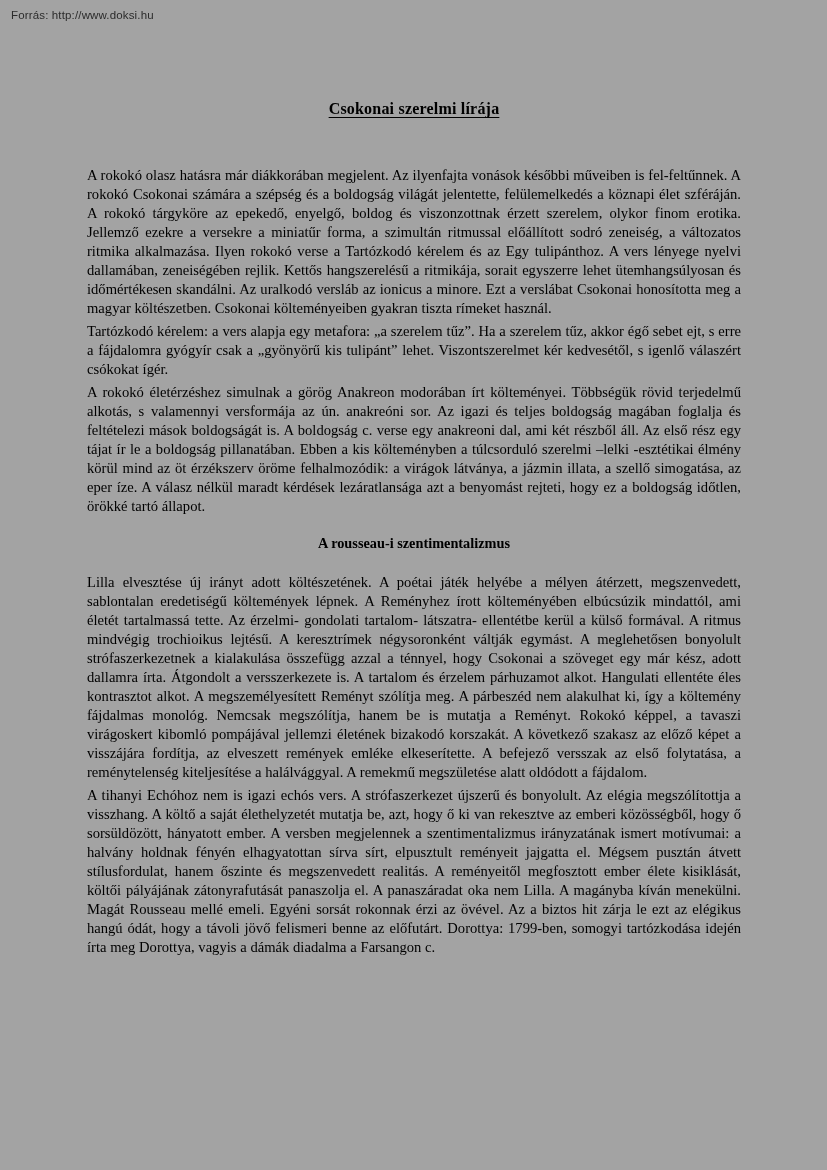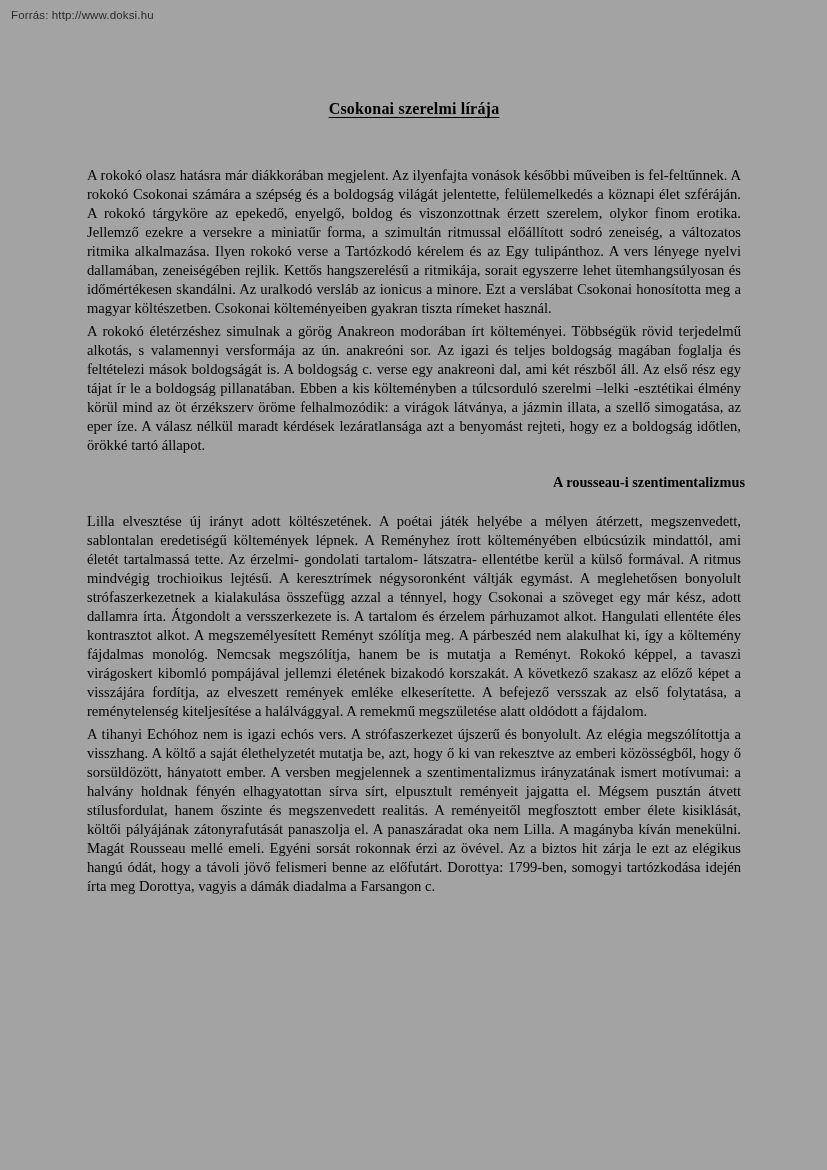--- a/index.html
+++ b/index.html
@@ -63,21 +63,21 @@
     text-justify: inter-word;
     margin: 4px;
     hyphens: none;
     word-spacing: 0.1px;
   }
 
   .section-heading {
     font-size: 14.3px;
     line-height: 19.6px;
     font-weight: bold;
-    text-align: right;
+    text-align: center;
     margin: 18px 0 19px 0;
   }
 
   
   .content, .source-header {
     -webkit-font-smoothing: antialiased;
   }
 </style>
 </head>
 <body>
@@ -85,20 +85,21 @@
 <div class="page">
 
   <div class="source-header">Forrás: http://www.doksi.hu</div>
 
   <div class="content">
 
     <h1 class="doc-title">Csokonai szerelmi lírája</h1>
 
     <p class="para">A rokokó olasz hatásra már diákkorában megjelent. Az ilyenfajta vonások későbbi műveiben is fel-feltűnnek. A rokokó Csokonai számára a szépség és a boldogság világát jelentette, felülemelkedés a köznapi élet szféráján. A rokokó tárgyköre az epekedő, enyelgő, boldog és viszonzottnak érzett szerelem, olykor finom erotika. Jellemző ezekre a versekre a miniatűr forma, a szimultán ritmussal előállított sodró zeneiség, a változatos ritmika alkalmazása. Ilyen rokokó verse a Tartózkodó kérelem és az Egy tulipánthoz. A vers lényege nyelvi dallamában, zeneiségében rejlik. Kettős hangszerelésű a ritmikája, sorait egyszerre lehet ütemhangsúlyosan és időmértékesen skandálni. Az uralkodó versláb az ionicus a minore. Ezt a verslábat Csokonai honosította meg a magyar költészetben. Csokonai költeményeiben gyakran tiszta rímeket használ.</p>
 
+    <p class="para">Tartózkodó kérelem: a vers alapja egy metafora: „a szerelem tűz”. Ha a szerelem tűz, akkor égő sebet ejt, s erre a fájdalomra gyógyír csak a „gyönyörű kis tulipánt” lehet. Viszontszerelmet kér kedvesétől, s igenlő válaszért csókokat ígér.</p>
 
     <p class="para">A rokokó életérzéshez simulnak a görög Anakreon modorában írt költeményei. Többségük rövid terjedelmű alkotás, s valamennyi versformája az ún. anakreóni sor. Az igazi és teljes boldogság magában foglalja és feltételezi mások boldogságát is. A boldogság c. verse egy anakreoni dal, ami két részből áll. Az első rész egy tájat ír le a boldogság pillanatában. Ebben a kis költeményben a túlcsorduló szerelmi –lelki -esztétikai élmény körül mind az öt érzékszerv öröme felhalmozódik: a virágok látványa, a jázmin illata, a szellő simogatása, az eper íze. A válasz nélkül maradt kérdések  lezáratlansága azt a benyomást rejteti, hogy ez a boldogság időtlen, örökké tartó állapot.</p>
 
     <h2 class="section-heading">A rousseau-i szentimentalizmus</h2>
 
     <p class="para">Lilla elvesztése új irányt adott költészetének. A poétai játék helyébe a mélyen átérzett, megszenvedett, sablontalan eredetiségű költemények lépnek. A Reményhez írott költeményében elbúcsúzik mindattól, ami életét tartalmassá tette. Az érzelmi- gondolati tartalom- látszatra- ellentétbe kerül a külső formával. A ritmus mindvégig trochioikus lejtésű. A keresztrímek négysoronként váltják egymást. A meglehetősen bonyolult strófaszerkezetnek a kialakulása összefügg azzal a ténnyel, hogy Csokonai a szöveget egy már kész, adott dallamra írta. Átgondolt a versszerkezete is. A tartalom és érzelem párhuzamot alkot. Hangulati ellentéte éles kontrasztot alkot. A megszemélyesített Reményt szólítja meg. A párbeszéd nem alakulhat ki, így a költemény fájdalmas monológ. Nemcsak megszólítja, hanem be is mutatja a Reményt. Rokokó képpel, a tavaszi virágoskert kibomló pompájával jellemzi életének bizakodó korszakát. A következő szakasz az előző képet a visszájára fordítja, az elveszett remények emléke elkeserítette. A befejező versszak az első folytatása, a reménytelenség kiteljesítése a halálvággyal. A remekmű megszületése alatt oldódott a fájdalom.</p>
 
     <p class="para">A tihanyi Echóhoz nem is igazi echós vers. A strófaszerkezet újszerű és bonyolult. Az elégia megszólítottja a visszhang. A költő a saját élethelyzetét mutatja be, azt, hogy ő ki van rekesztve az emberi közösségből, hogy ő sorsüldözött, hányatott ember. A versben megjelennek a szentimentalizmus irányzatának ismert motívumai: a halvány holdnak fényén elhagyatottan sírva sírt, elpusztult reményeit jajgatta el. Mégsem pusztán átvett stílusfordulat, hanem őszinte és megszenvedett realitás. A reményeitől megfosztott ember élete kisiklását, költői pályájának zátonyrafutását panaszolja el. A panaszáradat oka nem Lilla. A magányba kíván menekülni. Magát Rousseau mellé emeli. Egyéni sorsát rokonnak érzi az övével. Az a biztos hit zárja le ezt az elégikus hangú ódát, hogy a távoli jövő felismeri benne az előfutárt. Dorottya: 1799-ben, somogyi tartózkodása idején írta meg Dorottya, vagyis a dámák diadalma a Farsangon c.</p>
 
   </div>

